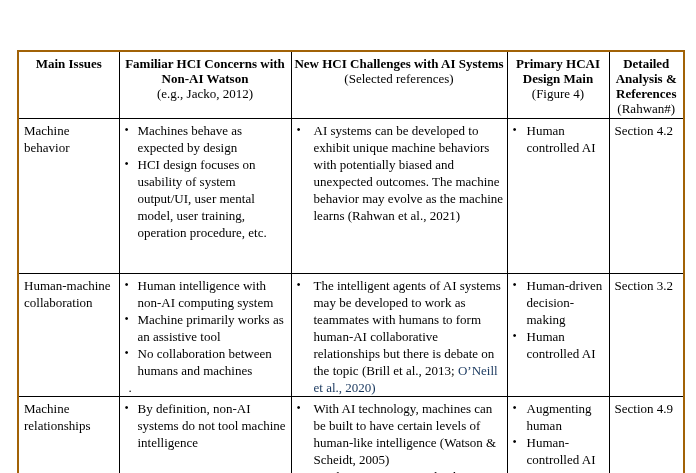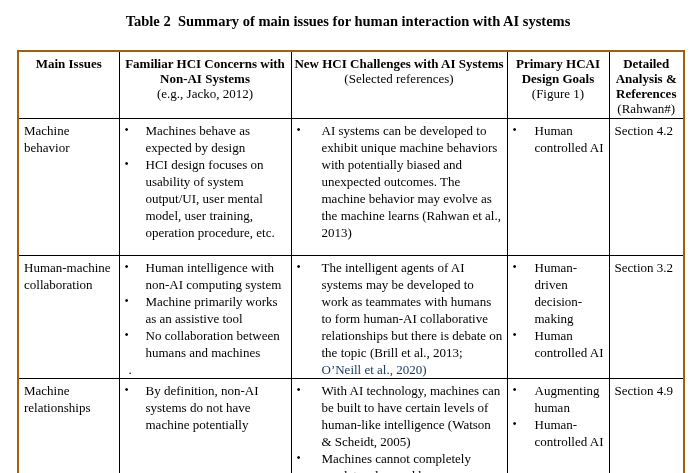--- a/index.html
+++ b/index.html
@@ -57,65 +57,64 @@
     padding: 3px 3px 0 5px;
   }
   td.c-issue   { padding-left: 6px; }
   td.c-section { padding-left: 7px; }
   .bullet-item { display: flex; }
   .bullet {
     flex: 0 0 13px;
     width: 13px;
     font-size: 12px;
   }
-  .bullet-text { flex: 1; margin-left: 8px; }
+  .bullet-text { flex: 1; }
   td.c-challenges { padding-left: 7px; padding-right: 2px; }
   td.c-challenges .bullet { flex-basis: 17px; width: 17px; }
   td.c-goals .bullet { flex-basis: 14px; width: 14px; }
   .footnote-dot {
     margin-left: 4px;
     line-height: 17px;
   }
   tr.hdr-row  { height: 61px; }
-  tr.row-0    { height: 137px; }
+  tr.row-0    { height: 155px; }
   tr.row-1    { height: 121px; }
   tr.row-2    { height: 101px; }
 </style>
 </head>
 <body>
 
 <div class="page">
 
-  <div class="doc-title">Table 2  Summary of main issues for human interaction with AI systems</div>
 
   <table class="summary">
     <colgroup>
       <col style="width:101px">
       <col style="width:172px">
       <col style="width:216px">
       <col style="width:102px">
       <col style="width:75px">
     </colgroup>
     <thead>
       <tr class="hdr-row">
         <th>
           <span>Main Issues</span>
           <span class="hdr-sub"></span>
         </th>
         <th>
-          <span>Familiar HCI Concerns with Non-AI Systems</span>
+          <span>Familiar HCI Concerns with Non-AI Watson</span>
           <span class="hdr-sub">(e.g., Jacko, 2012)</span>
         </th>
         <th>
           <span>New HCI Challenges with AI Systems</span>
           <span class="hdr-sub">(Selected references)</span>
         </th>
         <th>
-          <span>Primary HCAI Design Goals</span>
-          <span class="hdr-sub">(Figure 1)</span>
+          <span>Primary HCAI Design Main</span>
+          <span class="hdr-sub">(Figure 4)</span>
         </th>
         <th>
           <span>Detailed Analysis &amp; References</span>
           <span class="hdr-sub">(Rahwan#)</span>
         </th>
       </tr>
     </thead>
     <tbody>
       <tr class="row-0">
         <td class="c-issue">Machine behavior</td>
@@ -128,21 +127,21 @@
               <div class="bullet-item">
                 <span class="bullet">•</span>
                 <span class="bullet-text">HCI design focuses on usability of system output/UI, user mental model, user training, operation procedure, etc.</span>
               </div>
             </div>
         </td>
         <td class="c-challenges">
           <div>
               <div class="bullet-item">
                 <span class="bullet">•</span>
-                <span class="bullet-text">AI systems can be developed to exhibit unique machine behaviors with potentially biased and unexpected outcomes. The machine behavior may evolve as the machine learns (Rahwan et al., 2013)</span>
+                <span class="bullet-text">AI systems can be developed to exhibit unique machine behaviors with potentially biased and unexpected outcomes. The machine behavior may evolve as the machine learns (Rahwan et al., 2021)</span>
               </div>
             </div>
         </td>
         <td class="c-goals">
           <div>
               <div class="bullet-item">
                 <span class="bullet">•</span>
                 <span class="bullet-text">Human controlled AI</span>
               </div>
             </div>
@@ -189,21 +188,21 @@
             </div>
         </td>
         <td class="c-section">Section 3.2</td>
       </tr>
       <tr class="row-2">
         <td class="c-issue">Machine relationships</td>
         <td class="c-concerns">
           <div>
               <div class="bullet-item">
                 <span class="bullet">•</span>
-                <span class="bullet-text">By definition, non-AI systems do not have machine potentially</span>
+                <span class="bullet-text">By definition, non-AI systems do not tool machine intelligence</span>
               </div>
             </div>
         </td>
         <td class="c-challenges">
           <div>
               <div class="bullet-item">
                 <span class="bullet">•</span>
                 <span class="bullet-text">With AI technology, machines can be built to have certain levels of human-like intelligence (Watson &amp; Scheidt, 2005)</span>
               </div>
               <div class="bullet-item">

